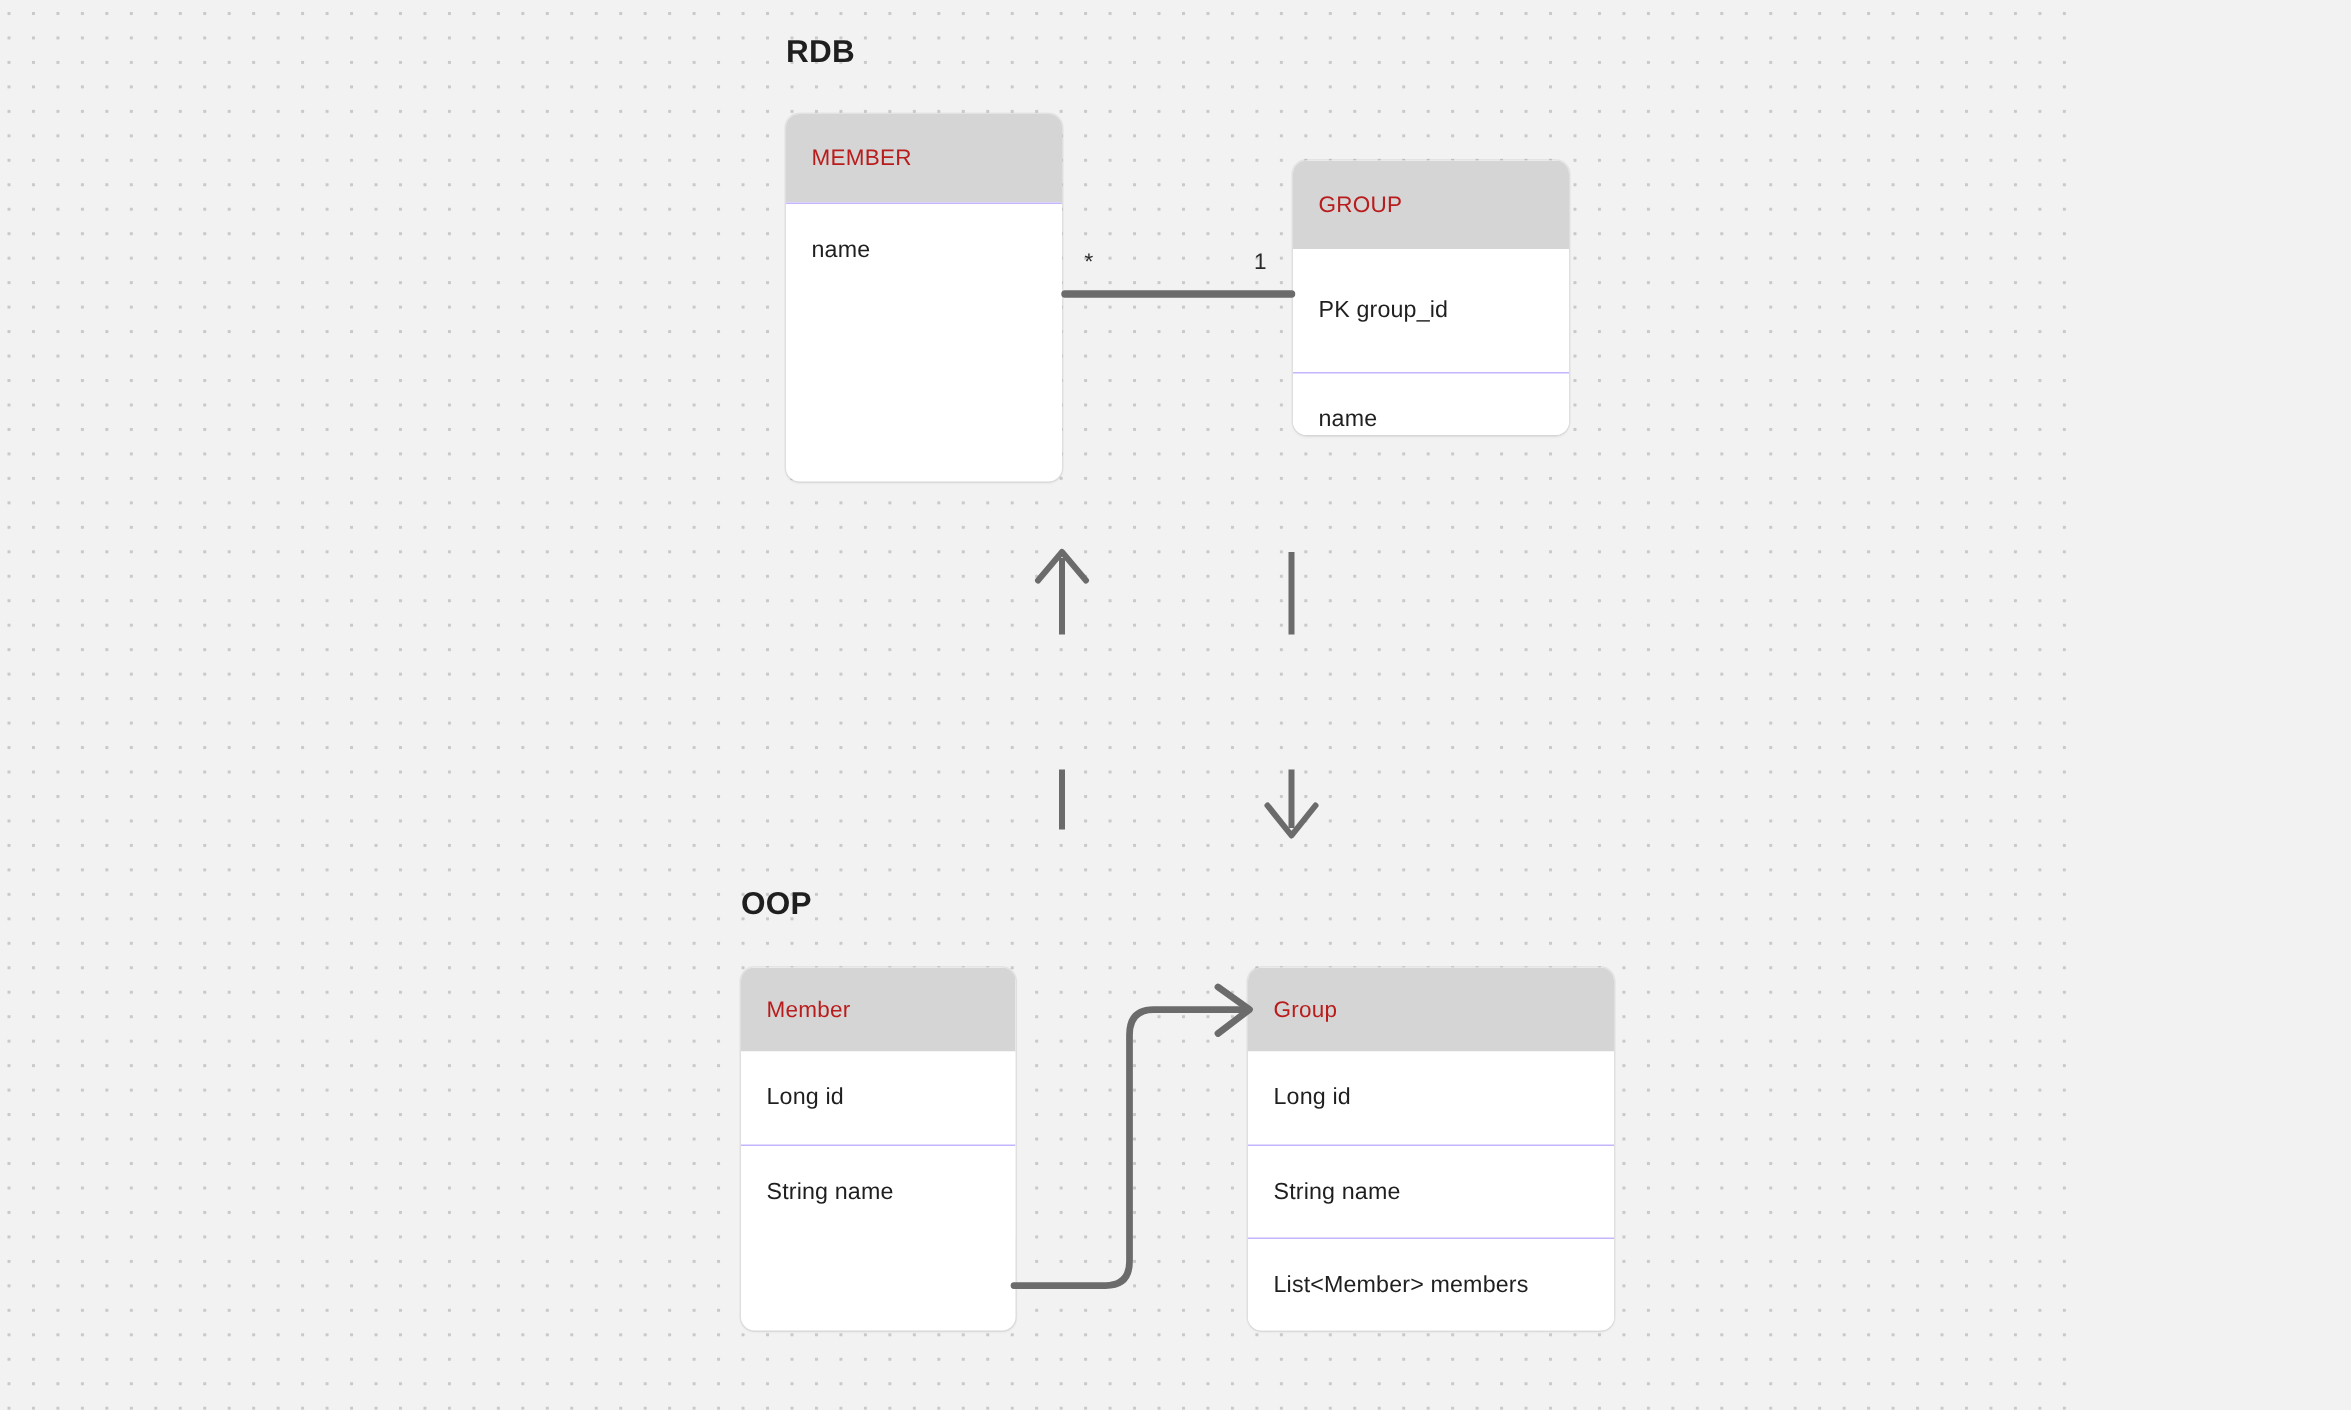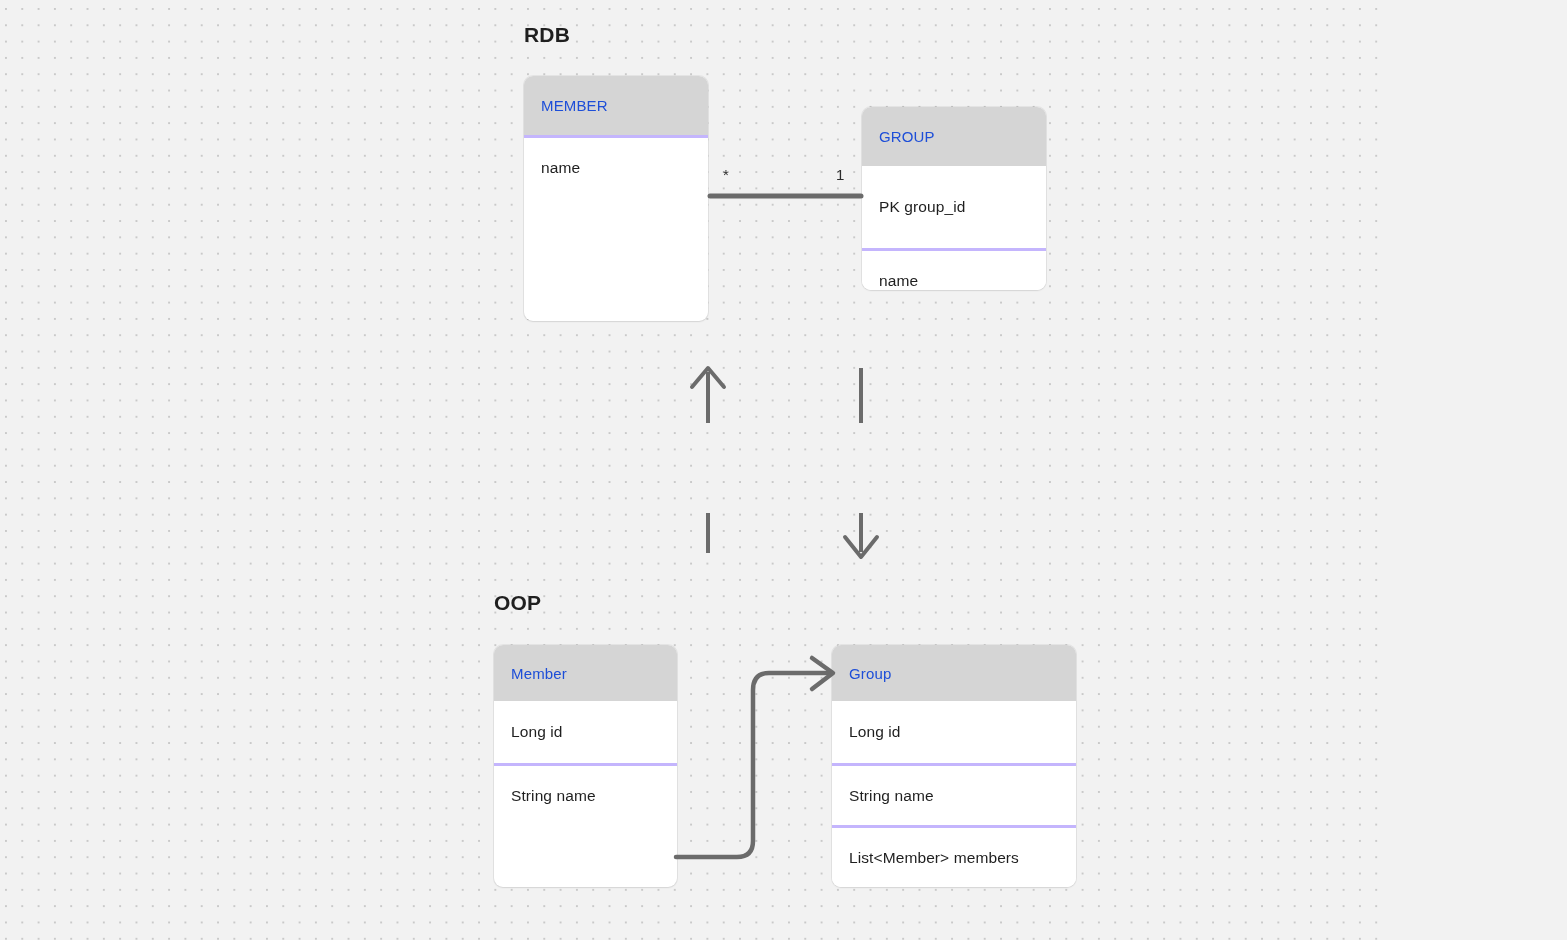--- a/index.html
+++ b/index.html
@@ -41,37 +41,37 @@
   .table-box {
     position: absolute;
     background: #ffffff;
     border-radius: 9px;
     box-shadow: 0 0 0 1px rgba(0,0,0,0.055), 0 1px 2px rgba(0,0,0,0.07);
     overflow: hidden;
     box-sizing: border-box;
   }
   .table-header {
     background: #d5d5d5;
-    color: #1d4ed8;
+    color: #b91c1c;
     font-size: 15px;
     display: flex;
     align-items: center;
     padding-left: 17px;
     box-sizing: border-box;
     letter-spacing: 0.15px;
   }
   .table-row {
     background: #ffffff;
     color: #1f1f1f;
     font-size: 15.5px;
     display: flex;
     align-items: center;
     padding-left: 17px;
     box-sizing: border-box;
-    border-top: 3px solid #c4b5fd;
+    border-top: 1px solid #c4b5fd;
     letter-spacing: 0.1px;
   }
   .table-row.first { border-top: none; }
 
   
   #tbl-member { left: 524px; top: 76px; width: 184px; height: 245px; }
   #tbl-member .table-header { height: 59px; }
   #tbl-member .table-row { height: 62px; }
 
   

